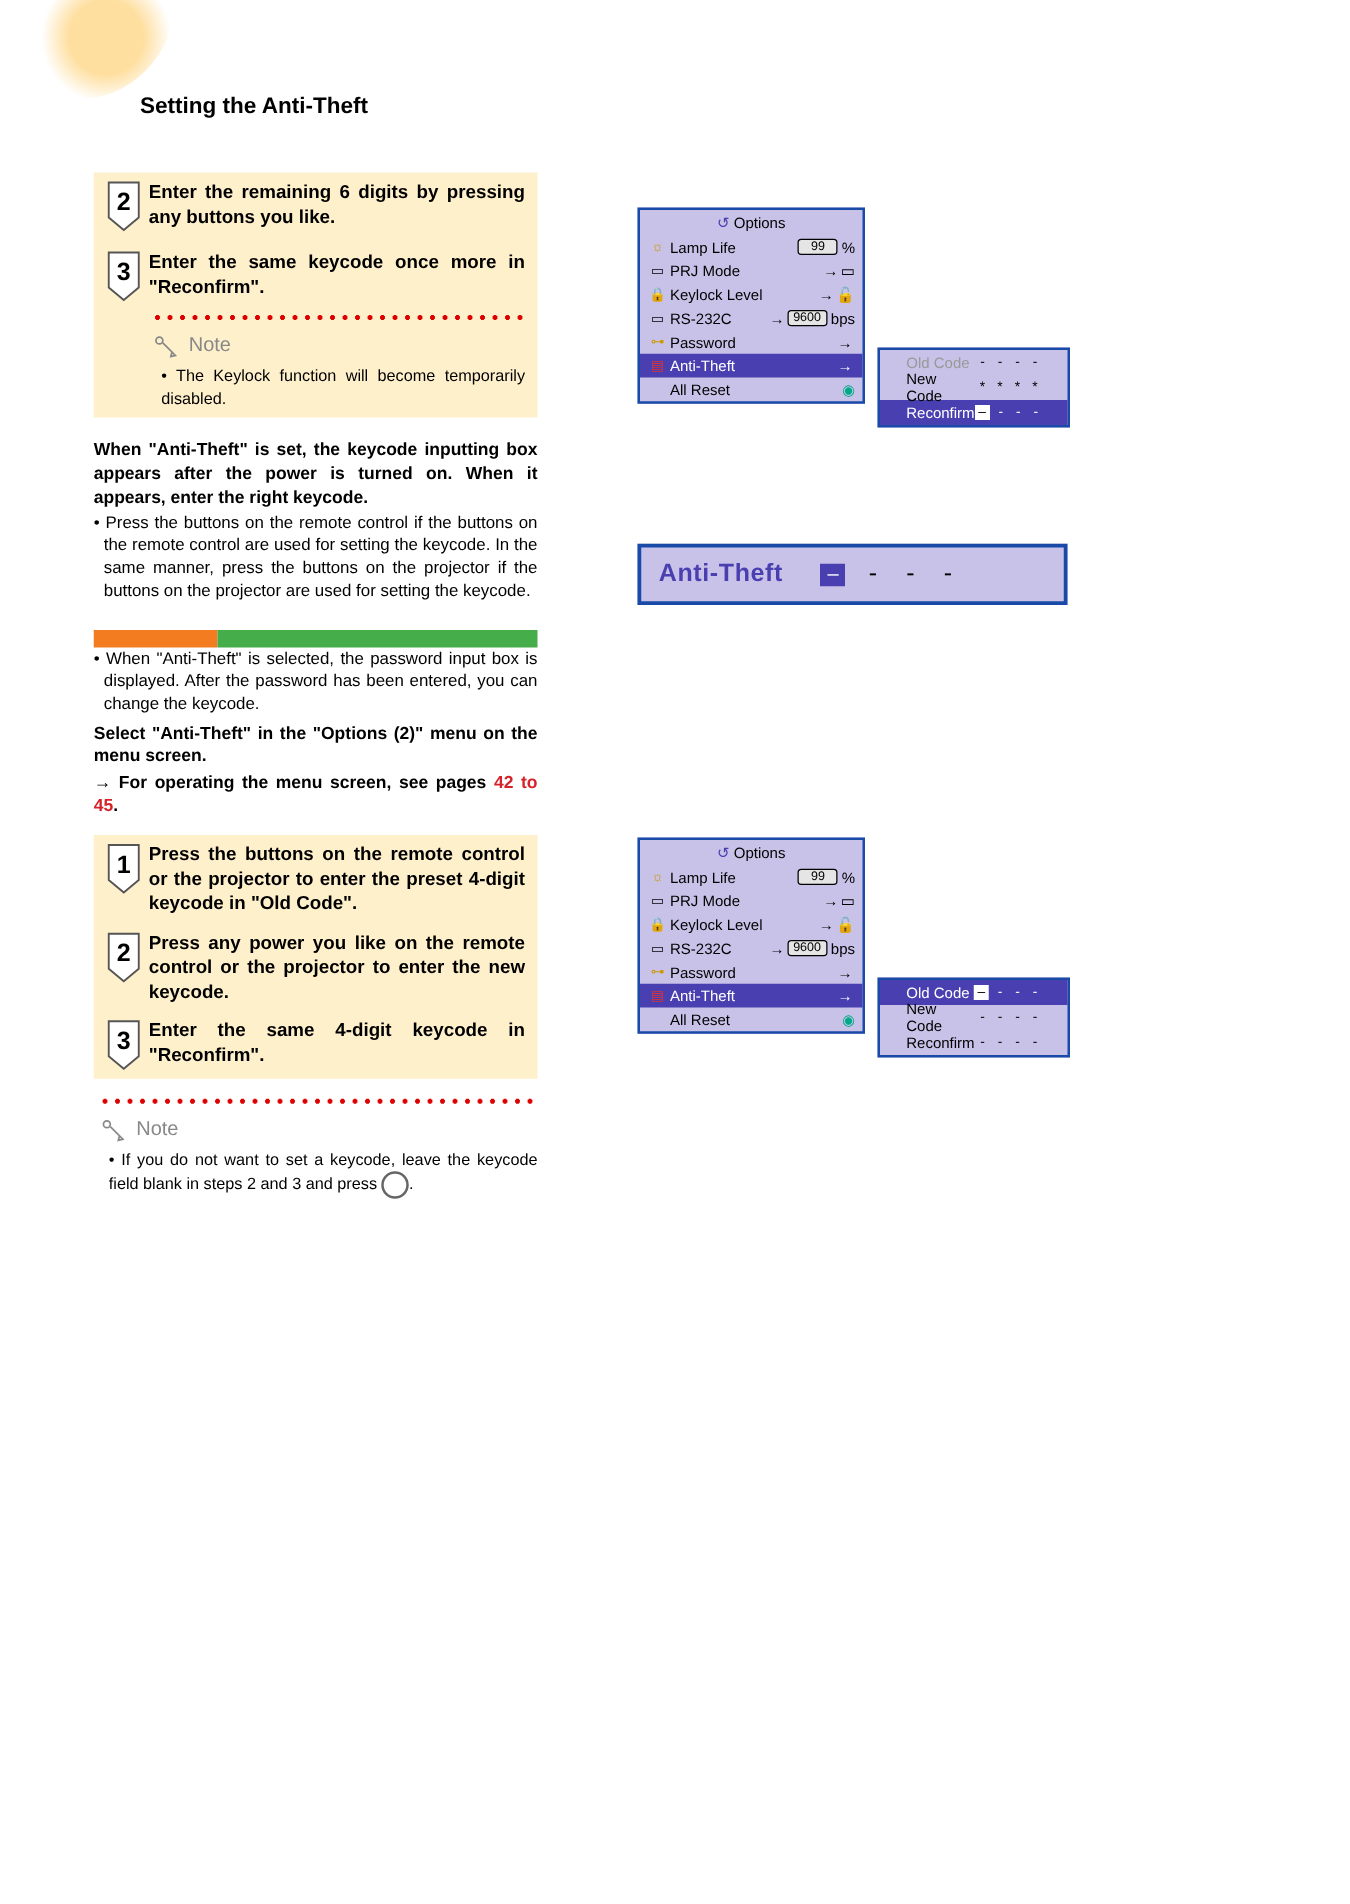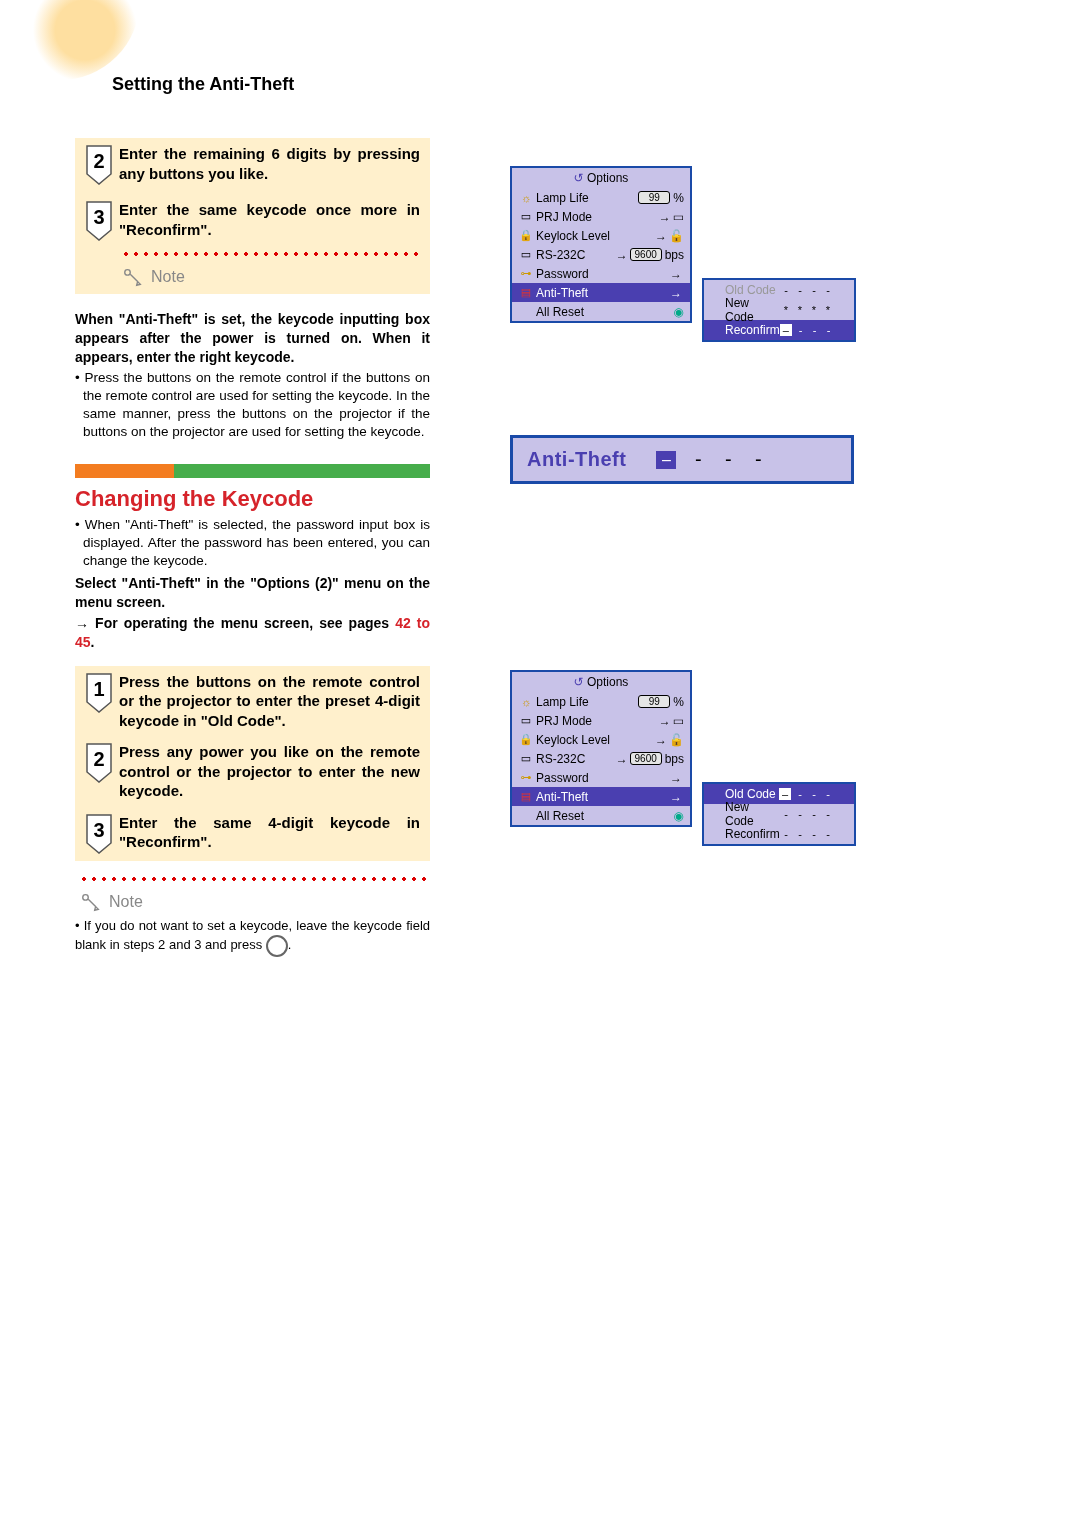--- a/index.html
+++ b/index.html
@@ -253,32 +253,32 @@
         <div class="step-text">Enter the same keycode once more in "Reconfirm".</div>
       </div>
       <div class="note-dots" style="margin-top:10px;"></div>
       <div class="note-hdr">
         <svg class="note-pen" viewBox="0 0 24 24">
             <circle cx="6" cy="7" r="3" fill="none" stroke="#888" stroke-width="1.5"></circle>
             <path d="M9 9 L20 20 L16 21 L17 17 Z" fill="none" stroke="#888" stroke-width="1.5"></path>
           </svg>
         <span>Note</span>
       </div>
+      <div class="note-body">• <span>The Keylock function will become temporarily disabled.</span></div>
     </div>
 
     <div style="height:16px"></div>
     <div class="para bold">When "Anti-Theft" is set, the keycode inputting box appears after the power is turned on. When it appears, enter the right keycode.</div>
     <div class="bullet-para" style="margin-top:2px">• <span>Press the buttons on the remote control if the buttons on the remote control are used for setting the keycode. In the same manner, press the buttons on the projector if the buttons on the projector are used for setting the keycode.</span></div>
 
     <div style="height:22px"></div>
     <div class="divider-bar">
       <div class="divider-orange"></div>
         <div class="divider-green"></div>
     </div>
-    <div class="heading-red">Changing the Keycode</div>
     <div class="bullet-para">• <span>When "Anti-Theft" is selected, the password input box is displayed. After the password has been entered, you can change the keycode.</span></div>
     <div class="para bold" style="margin-top:4px">Select "Anti-Theft" in the "Options (2)" menu on the menu screen.</div>
     <div class="para bold" style="margin-top:2px">→ <span>For operating the menu screen, see pages</span> <span class="page-ref">42 to 45</span><span class="bold">.</span></div>
 
     <div style="height:14px"></div>
     <div class="cream-band">
       <div class="step-row">
         <div class="step-num-badge">
           <svg width="28" height="42" viewBox="0 0 28 42">
               <path d="M2 2 H26 V30 L14 40 L2 30 Z" fill="#fff" stroke="#555" stroke-width="1.5"></path>
@@ -310,21 +310,21 @@
     </div>
 
     <div class="note-dots" style="margin-top:16px; margin-left:4px;"></div>
     <div class="note-hdr" style="margin-left:4px;">
       <svg class="note-pen" viewBox="0 0 24 24">
           <circle cx="6" cy="7" r="3" fill="none" stroke="#888" stroke-width="1.5"></circle>
           <path d="M9 9 L20 20 L16 21 L17 17 Z" fill="none" stroke="#888" stroke-width="1.5"></path>
         </svg>
       <span>Note</span>
     </div>
-    <div class="note-body" style="margin-left:0">• <span>If you do not want to set a keycode, leave the keycode field blank in steps 2 and 3 and press </span><span class="enter-btn"></span><span>.</span></div>
+    <div class="note-body" style="margin-left:12px">• <span>If you do not want to set a keycode, leave the keycode field blank in steps 2 and 3 and press </span><span class="enter-btn"></span><span>.</span></div>
   </div>
 
   <div class="osd" style="left:510px; top:166px;">
     <div class="osd-panel">
       <div class="osd-title"><span style="color:#4a3fb0">↺</span> <span>Options</span></div>
       <div class="osd-row">
         <span class="osd-icon" style="color:#c90">☼</span>
         <span class="osd-label">Lamp Life</span>
         <span class="osd-pill">99</span>
         <span style="padding-left:3px">%</span>

